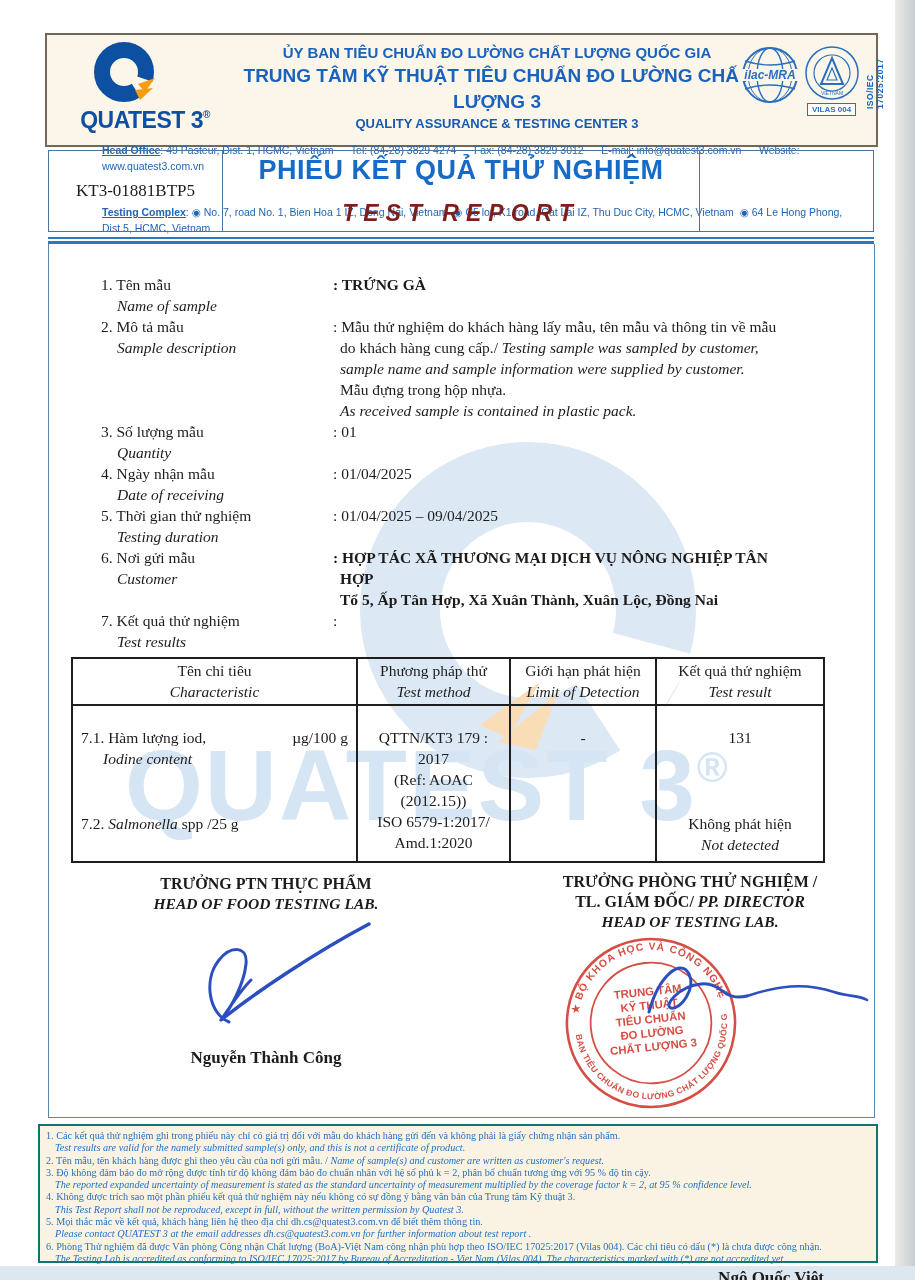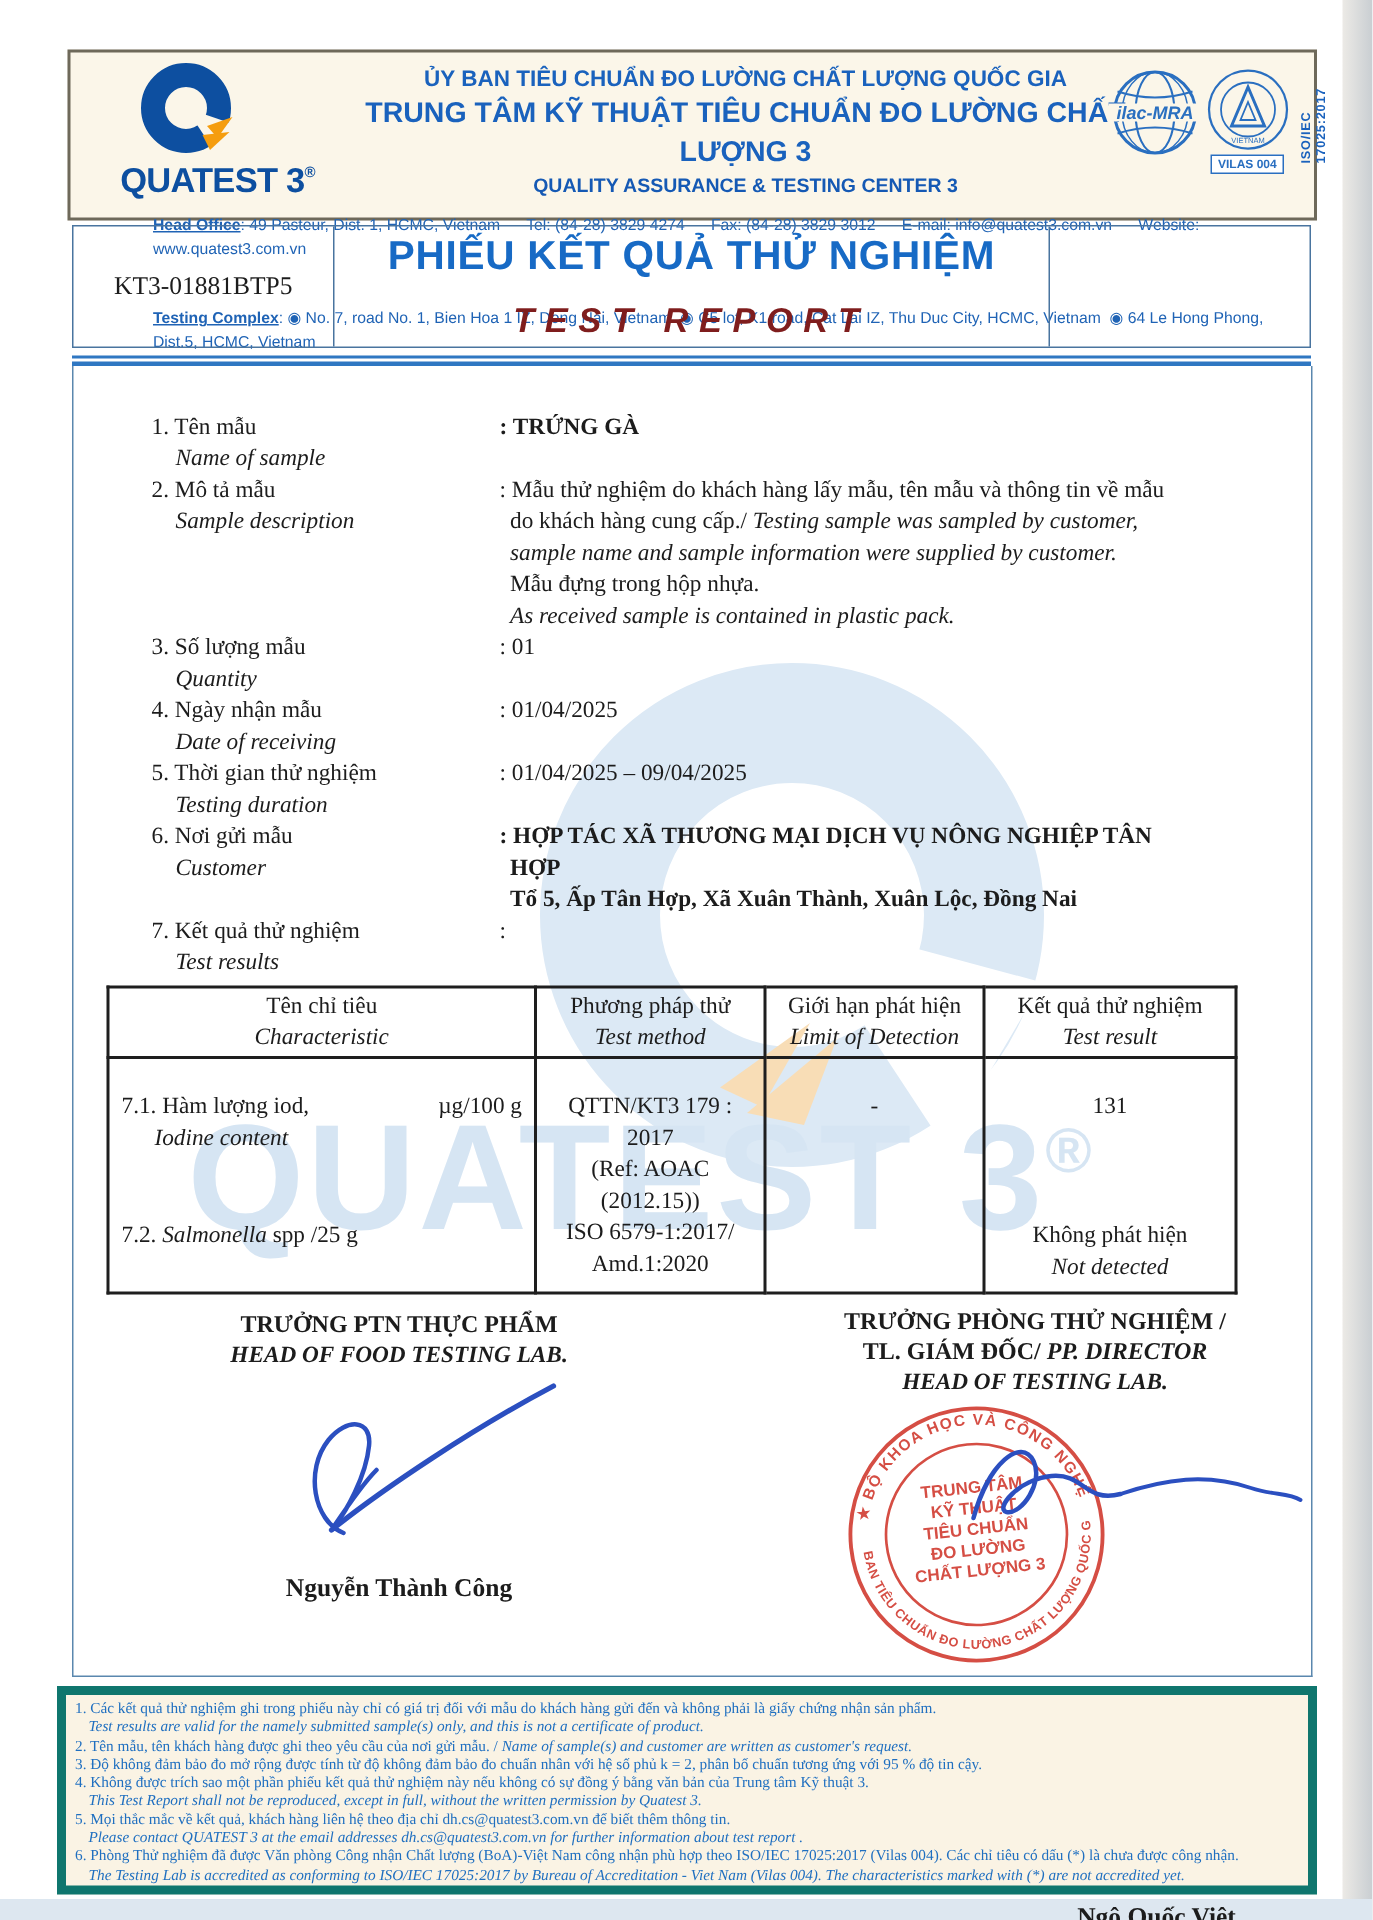--- a/index.html
+++ b/index.html
@@ -92,21 +92,21 @@
   .sig-name{font-weight:700;font-size:17px;}
   .sig-left .sig-name{margin-top:14px;}
   .sigsvg-left{margin-top:4px;}
   .stamp{position:absolute;left:58px;top:62px;width:178px;height:178px;opacity:0.92;
          transform:rotate(-6deg);}
   .sigsvg-right{position:absolute;left:115px;top:78px;}
   .name-right{position:absolute;left:162px;top:396px;width:210px;text-align:center;}
 
   
   .notes-box{position:absolute;left:38px;top:1124px;width:840px;height:139px;
-             border:6px solid #0f766e;background:#faf3e4;color:#1f6fc0;
+             border:2px solid #0f766e;background:#faf3e4;color:#1f6fc0;
              font-family:"Liberation Serif",serif;font-size:10.2px;line-height:12.3px;
              padding:4px 6px;z-index:2;}
   .notes-box .en{font-style:italic;padding-left:9px;}
   .nvi{white-space:nowrap;}
 </style>
 </head>
 <body>
 
 <div class="page" data-name="test-report-page">
 
@@ -322,20 +322,21 @@
       </svg>
       <div class="sig-name name-right" data-name="right-signer-name">Ngô Quốc Việt</div>
     </div>
   </div>
 
   <div class="notes-box" data-name="footer-notes">
     <div class="nvi" data-name="note-1-vi">1. Các kết quả thử nghiệm ghi trong phiếu này chỉ có giá trị đối với mẫu do khách hàng gửi đến và không phải là giấy chứng nhận sản phẩm.</div>
     <div class="en" data-name="note-1-en">Test results are valid for the namely submitted sample(s) only, and this is not a certificate of product.</div>
     <div class="nvi" data-name="note-2"><span>2. Tên mẫu, tên khách hàng được ghi theo yêu cầu của nơi gửi mẫu. / </span><span class="en" style="padding-left:0">Name of sample(s) and customer are written as customer's request.</span></div>
     <div class="nvi" data-name="note-3-vi">3. Độ không đảm bảo đo mở rộng được tính từ độ không đảm bảo đo chuẩn nhân với hệ số phủ k = 2, phân bố chuẩn tương ứng với 95 % độ tin cậy.</div>
+    <div class="en" data-name="note-3-en">The reported expanded uncertainty of measurement is stated as the standard uncertainty of measurement multiplied by the coverage factor k = 2, at 95 % confidence level.</div>
     <div class="nvi" data-name="note-4-vi">4. Không được trích sao một phần phiếu kết quả thử nghiệm này nếu không có sự đồng ý bằng văn bản của Trung tâm Kỹ thuật 3.</div>
     <div class="en" data-name="note-4-en">This Test Report shall not be reproduced, except in full, without the written permission by Quatest 3.</div>
     <div class="nvi" data-name="note-5-vi">5. Mọi thắc mắc về kết quả, khách hàng liên hệ theo địa chỉ dh.cs@quatest3.com.vn để biết thêm thông tin.</div>
     <div class="en" data-name="note-5-en">Please contact QUATEST 3 at the email addresses dh.cs@quatest3.com.vn for further information about test report .</div>
     <div class="nvi" data-name="note-6-vi">6. Phòng Thử nghiệm đã được Văn phòng Công nhận Chất lượng (BoA)-Việt Nam công nhận phù hợp theo ISO/IEC 17025:2017 (Vilas 004). Các chỉ tiêu có dấu (*) là chưa được công nhận.</div>
     <div class="en" data-name="note-6-en">The Testing Lab is accredited as conforming to ISO/IEC 17025:2017 by Bureau of Accreditation - Viet Nam (Vilas 004). The characteristics marked with (*) are not accredited yet.</div>
   </div>
 
   <div class="edge-right" data-name="scan-edge-right"></div>
   <div class="edge-bottom" data-name="scan-edge-bottom"></div>

